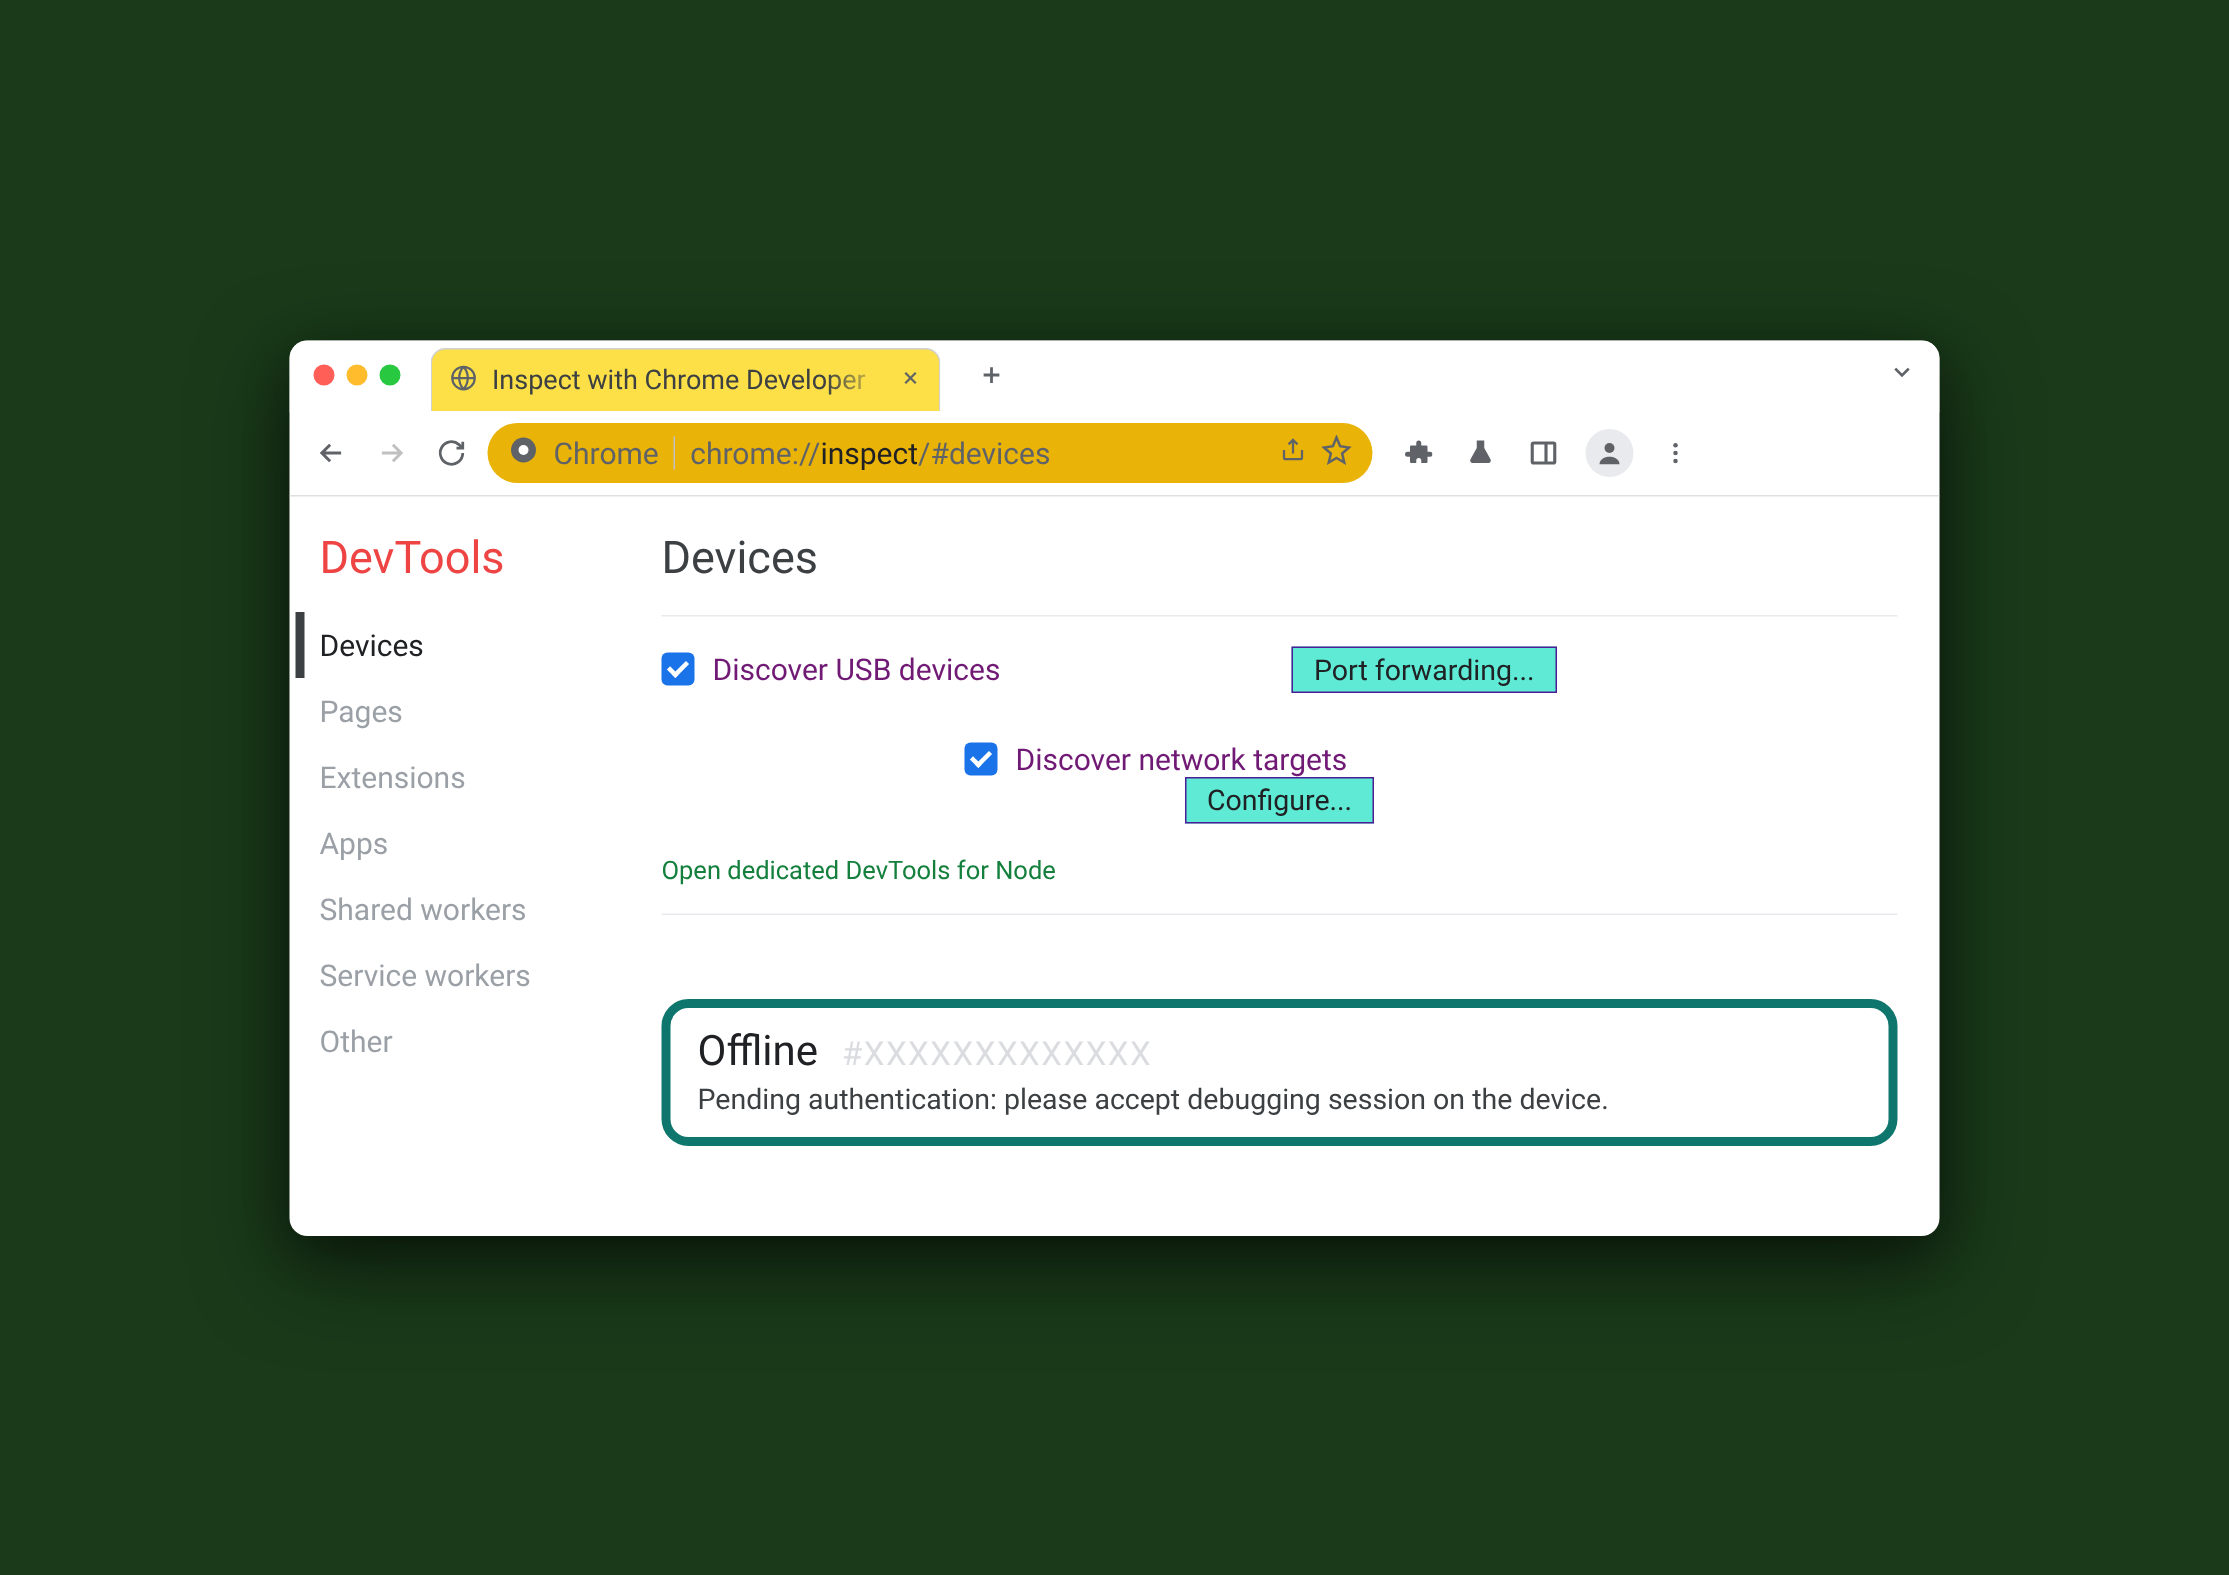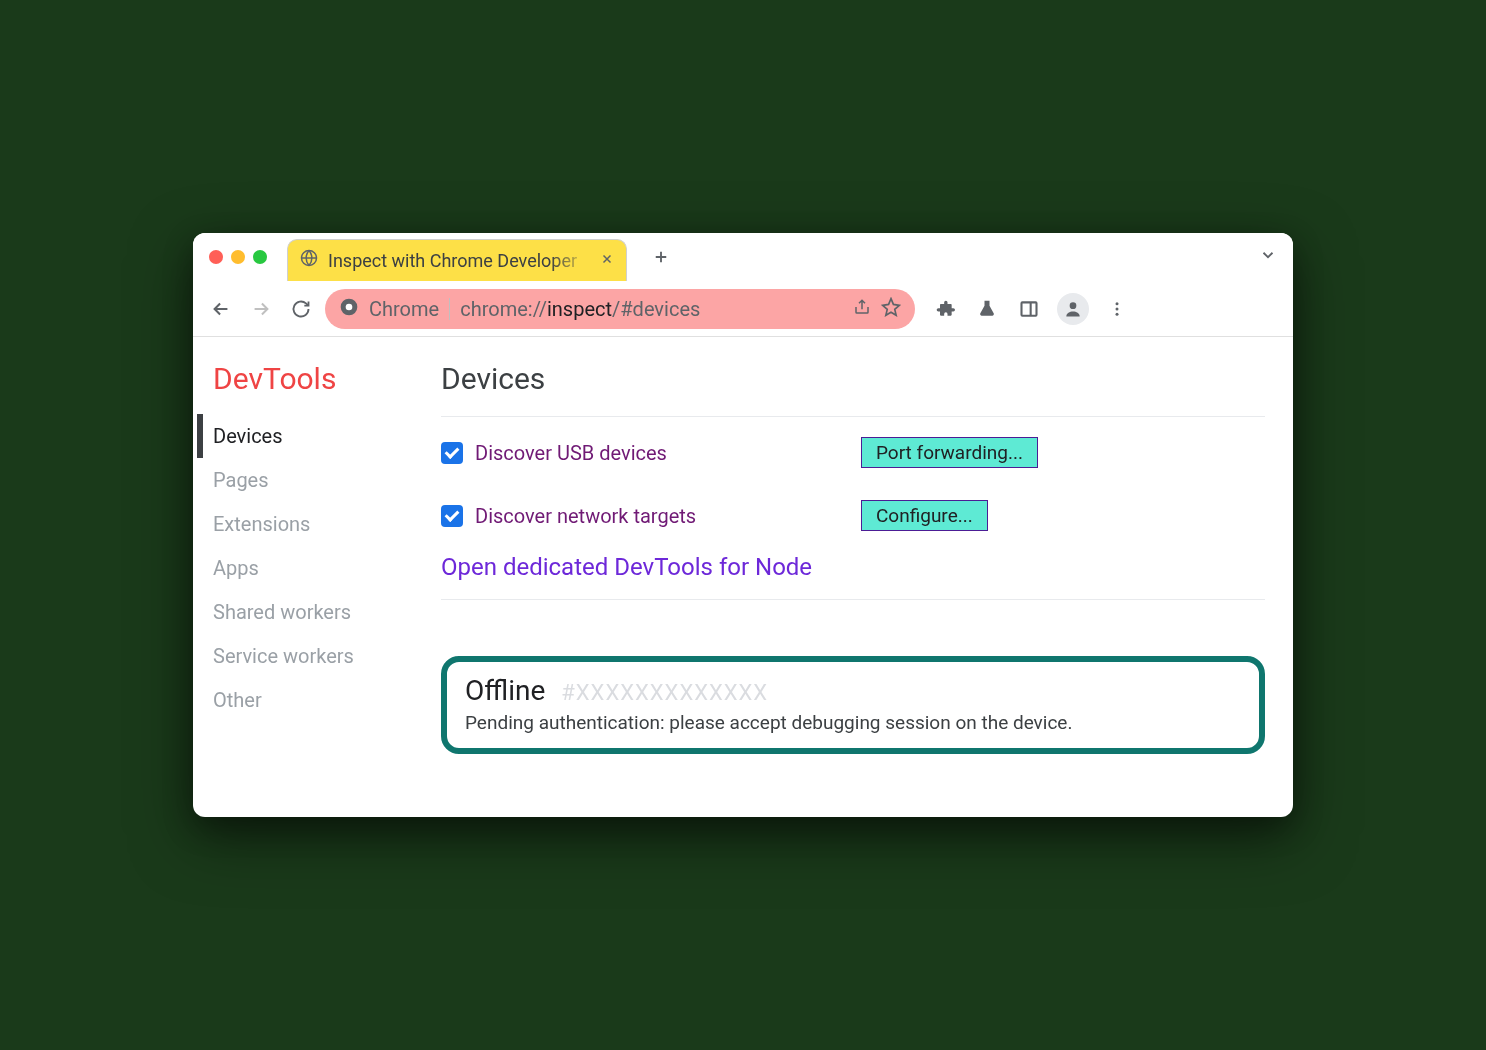--- a/index.html
+++ b/index.html
@@ -94,21 +94,21 @@
       justify-content: center;
       color: #5f6368;
       cursor: pointer;
       border-radius: 50%;
     }
     .nav-btn.disabled { color: #c0c0c0; cursor: default; }
     .address-bar {
       flex: 1;
       display: flex;
       align-items: center;
-      background: #fca5a5;
+      background: #eab308;
       border-radius: 24px;
       height: 40px;
       padding: 0 14px;
       gap: 10px;
       max-width: 590px;
     }
     .chrome-logo-icon { flex-shrink: 0; }
     .url-label {
       color: #5f6368;
       font-size: 20px;
@@ -230,22 +230,22 @@
       background: #5eead4;
       border: 1px solid #4c1d95;
       padding: 3px 14px;
       font-size: 19px;
       color: #202124;
       cursor: pointer;
       font-family: inherit;
     }
     .node-link {
       display: inline-block;
-      color: #6d28d9;
-      font-size: 24px;
+      color: #15803d;
+      font-size: 17px;
       text-decoration: none;
       padding: 18px 0 18px 0;
       cursor: pointer;
     }
     .node-row {
       border-bottom: 1px solid #e8eaed;
     }
     .device-box {
       margin-top: 56px;
       border: 6px solid #0f766e;
@@ -398,21 +398,21 @@
       <h1 class="page-title">Devices</h1>
 
       <div class="setting-row">
         <div class="setting-left">
           <input type="checkbox" class="checkbox" checked="" style="">
           <span class="setting-label">Discover USB devices</span>
         </div>
         <button class="setting-btn">Port forwarding...</button>
       </div>
 
-      <div class="setting-row" style="padding-top:28px;">
+      <div class="setting-row" style="padding-top:28px;flex-direction:column;">
         <div class="setting-left">
           <input type="checkbox" class="checkbox" checked="" style="">
           <span class="setting-label">Discover network targets</span>
         </div>
         <button class="setting-btn">Configure...</button>
       </div>
 
       <div class="node-row">
         <a class="node-link">Open dedicated DevTools for Node</a>
       </div>

